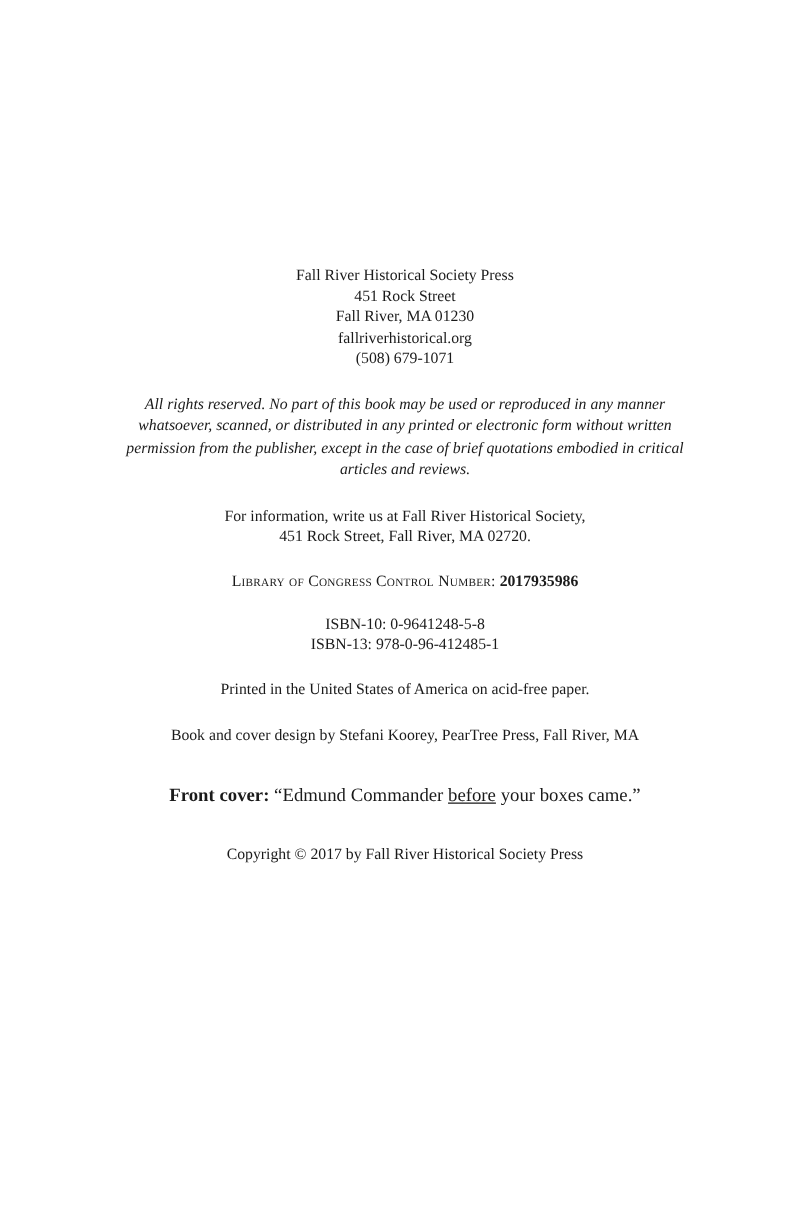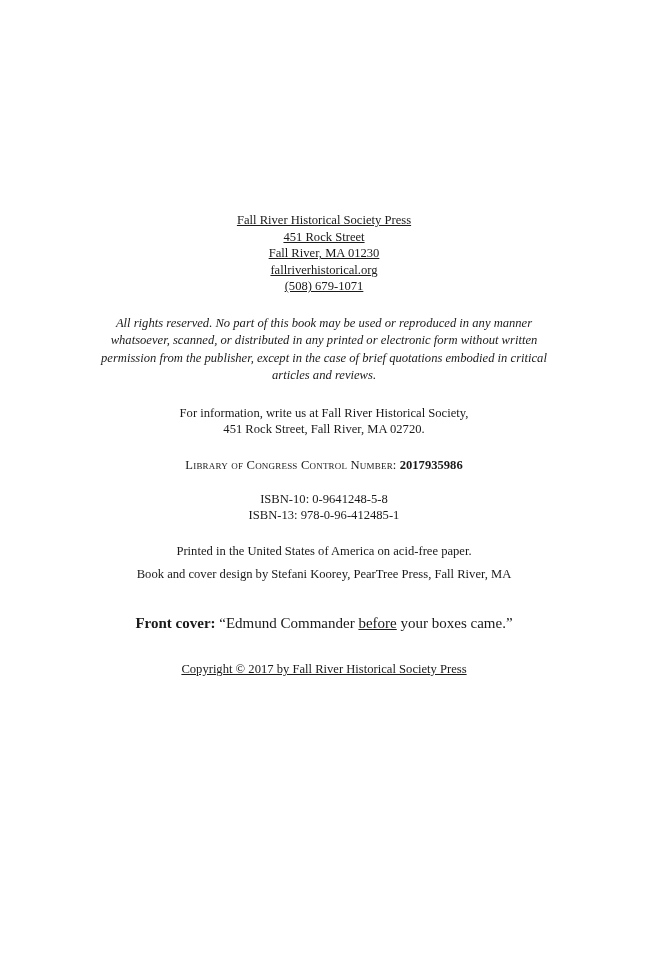--- a/index.html
+++ b/index.html
@@ -31,21 +31,20 @@
   .block {
     margin: 0;
   }
   .line {
     display: block;
     font-size: 12.6px;
     line-height: 16.6px;
   }
   .imprint {
     margin-bottom: 0;
-    text-decoration: underline;
   }
   .rights {
     margin-top: 20px;
     font-style: italic;
     font-size: 12.6px;
     line-height: 17.4px;
     padding: 0 8px;
   }
   .info {
     margin-top: 20px;
@@ -69,40 +68,39 @@
     margin-top: 18px;
     font-size: 12.6px;
     line-height: 17.4px;
   }
   .printed {
     margin-top: 19px;
     font-size: 12.6px;
     line-height: 16px;
   }
   .design {
-    margin-top: 7px;
+    margin-top: 21px;
     font-size: 12.6px;
     line-height: 16px;
   }
   .frontcover {
     margin-top: 33px;
     font-size: 15px;
     line-height: 16px;
   }
   .frontcover .label {
     font-weight: bold;
   }
   .frontcover .underline {
     text-decoration: underline;
   }
   .copyright {
     margin-top: 30px;
     font-size: 12.6px;
     line-height: 16px;
-    text-decoration: underline;
   }
 </style>
 </head>
 <body>
 
 <div class="page">
   <div class="content">
 
     <div class="block imprint">
       <span class="line">Fall River Historical Society Press</span>

